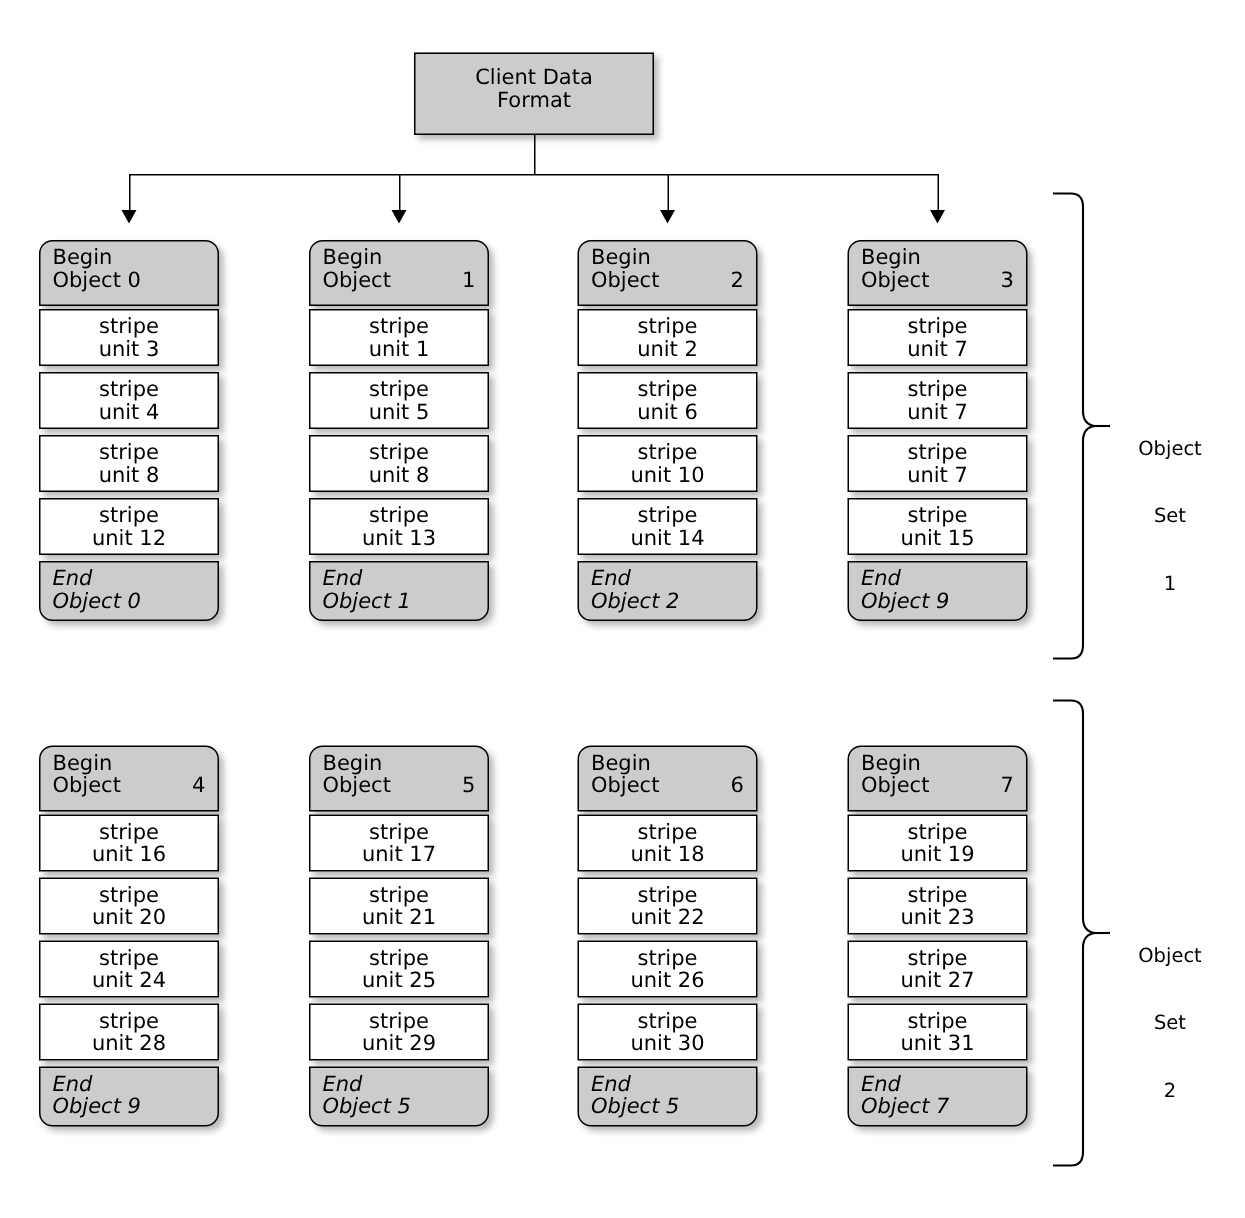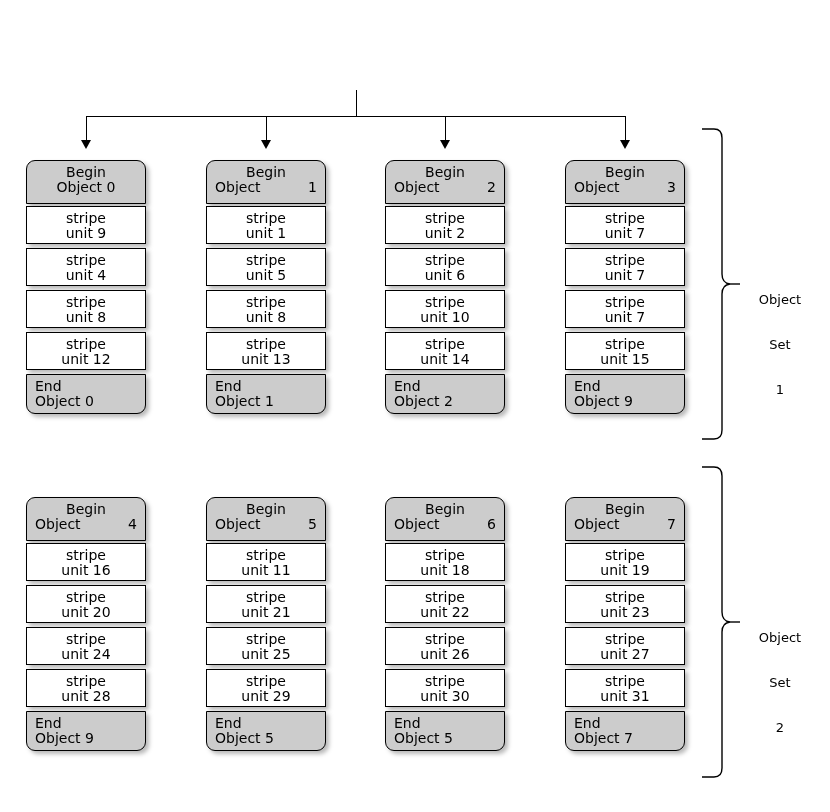--- a/index.html
+++ b/index.html
@@ -40,35 +40,36 @@
     border-radius: 0;
   }
   .node.begin, .node.end {
     background: #CCCCCC;
   }
   .node.begin {
     border-radius: 9px 9px 0 0;
   }
   .node.end {
     border-radius: 0 0 9px 9px;
+    font-style: italic;
   }
   .node.stripe {
     background: #FFFFFF;
     text-align: center;
     border-radius: 0;
   }
 
   
   .node.begin .ln.just {
     display: flex;
     justify-content: space-between;
     white-space: pre;
   }
   .node.begin .ln.l1 {
-    text-align: center;
+    text-align: left;
   }
 
   
   .line-v, .line-h {
     position: absolute;
     background: #000000;
   }
   .line-v { width: 1px; }
   .line-h { height: 1px; }
 
@@ -93,20 +94,24 @@
     line-height: 15px;
     text-align: center;
     white-space: pre;
   }
 </style>
 </head>
 <body>
 
 <div id="canvas">
 
+  <div class="node root" style="left:276px; top:35px; width:160px; height:55px; padding-top:9px;">
+    <span class="ln">Client Data</span>
+    <span class="ln">Format</span>
+  </div>
 
   <div class="line-v" style="left:356px; top:90px; height:26px;"></div>
   <div class="line-h" style="left:86px; top:116px; width:540px;"></div>
 
   <div class="line-v" style="left:86px; top:116px; height:26px;"></div>
   <div class="arrow-head" style="left:81px; top:140px;"></div>
 
   <div class="line-v" style="left:266px; top:116px; height:26px;"></div>
   <div class="arrow-head" style="left:261px; top:140px;"></div>
 
@@ -115,21 +120,21 @@
 
   <div class="line-v" style="left:625px; top:116px; height:26px;"></div>
   <div class="arrow-head" style="left:620px; top:140px;"></div>
 
   <div class="node begin" style="left:26px; top:160px; width:120px; height:44px;">
     <span class="ln l1">Begin</span>
     <span class="ln l1">Object 0</span>
   </div>
   <div class="node stripe" style="left:26px; top:206px; width:120px; height:38px;">
     <span class="ln">stripe</span>
-    <span class="ln">unit 9</span>
+    <span class="ln">unit 3</span>
   </div>
   <div class="node stripe" style="left:26px; top:248px; width:120px; height:38px;">
     <span class="ln">stripe</span>
     <span class="ln">unit 4</span>
   </div>
   <div class="node stripe" style="left:26px; top:290px; width:120px; height:38px;">
     <span class="ln">stripe</span>
     <span class="ln">unit 8</span>
   </div>
   <div class="node stripe" style="left:26px; top:332px; width:120px; height:38px;">
@@ -267,21 +272,21 @@
 
   <div class="node begin" style="left:206px; top:497px; width:120px; height:44px;">
     <span class="ln l1">Begin</span>
     <span class="ln just">
       <span>Object</span>
       <span>5</span>
     </span>
   </div>
   <div class="node stripe" style="left:206px; top:543px; width:120px; height:38px;">
     <span class="ln">stripe</span>
-    <span class="ln">unit 11</span>
+    <span class="ln">unit 17</span>
   </div>
   <div class="node stripe" style="left:206px; top:585px; width:120px; height:38px;">
     <span class="ln">stripe</span>
     <span class="ln">unit 21</span>
   </div>
   <div class="node stripe" style="left:206px; top:627px; width:120px; height:38px;">
     <span class="ln">stripe</span>
     <span class="ln">unit 25</span>
   </div>
   <div class="node stripe" style="left:206px; top:669px; width:120px; height:38px;">

